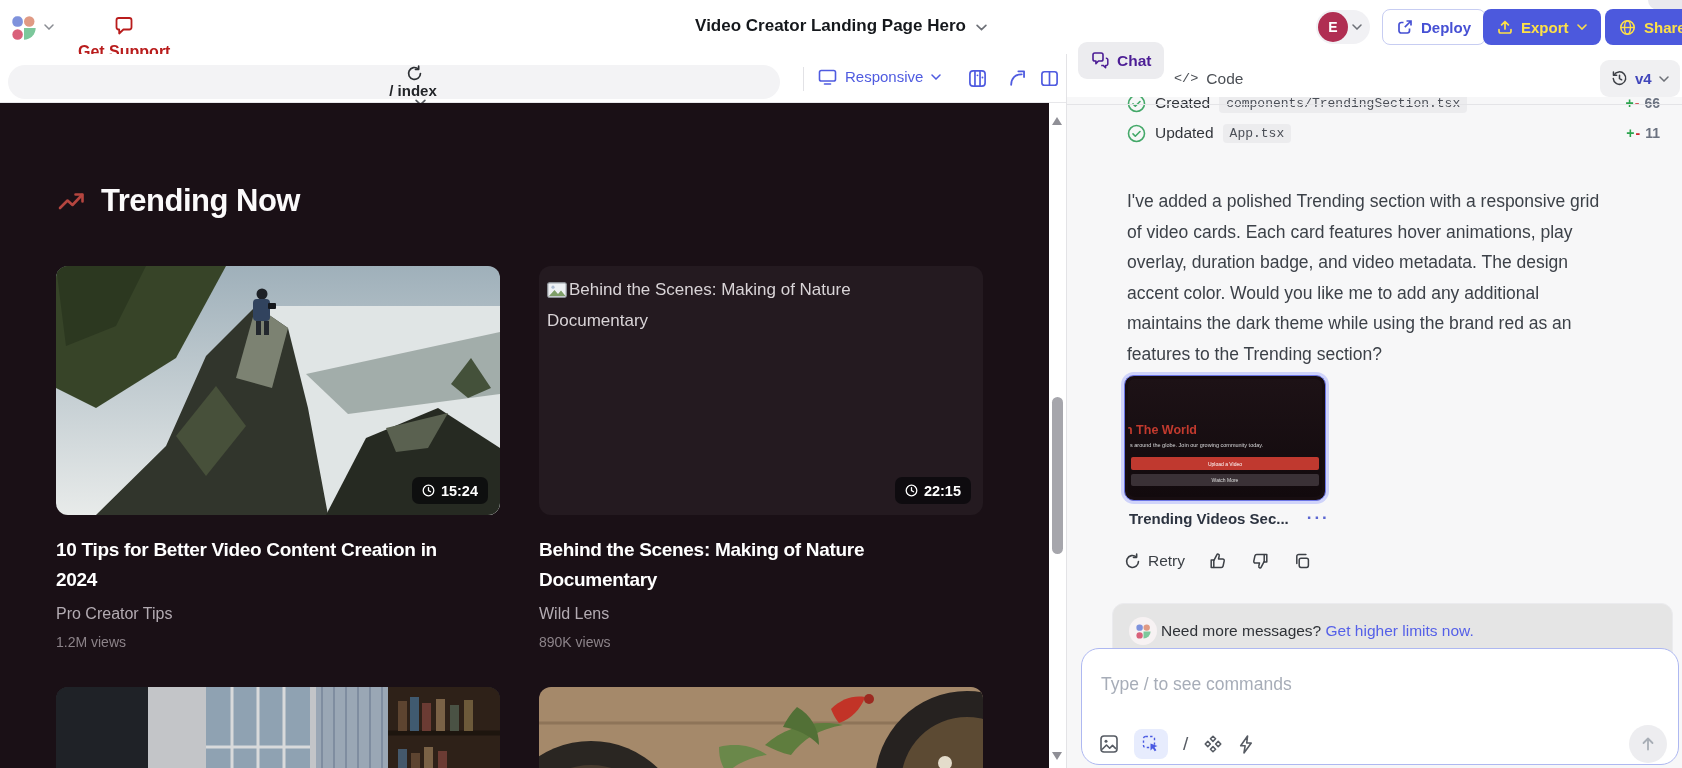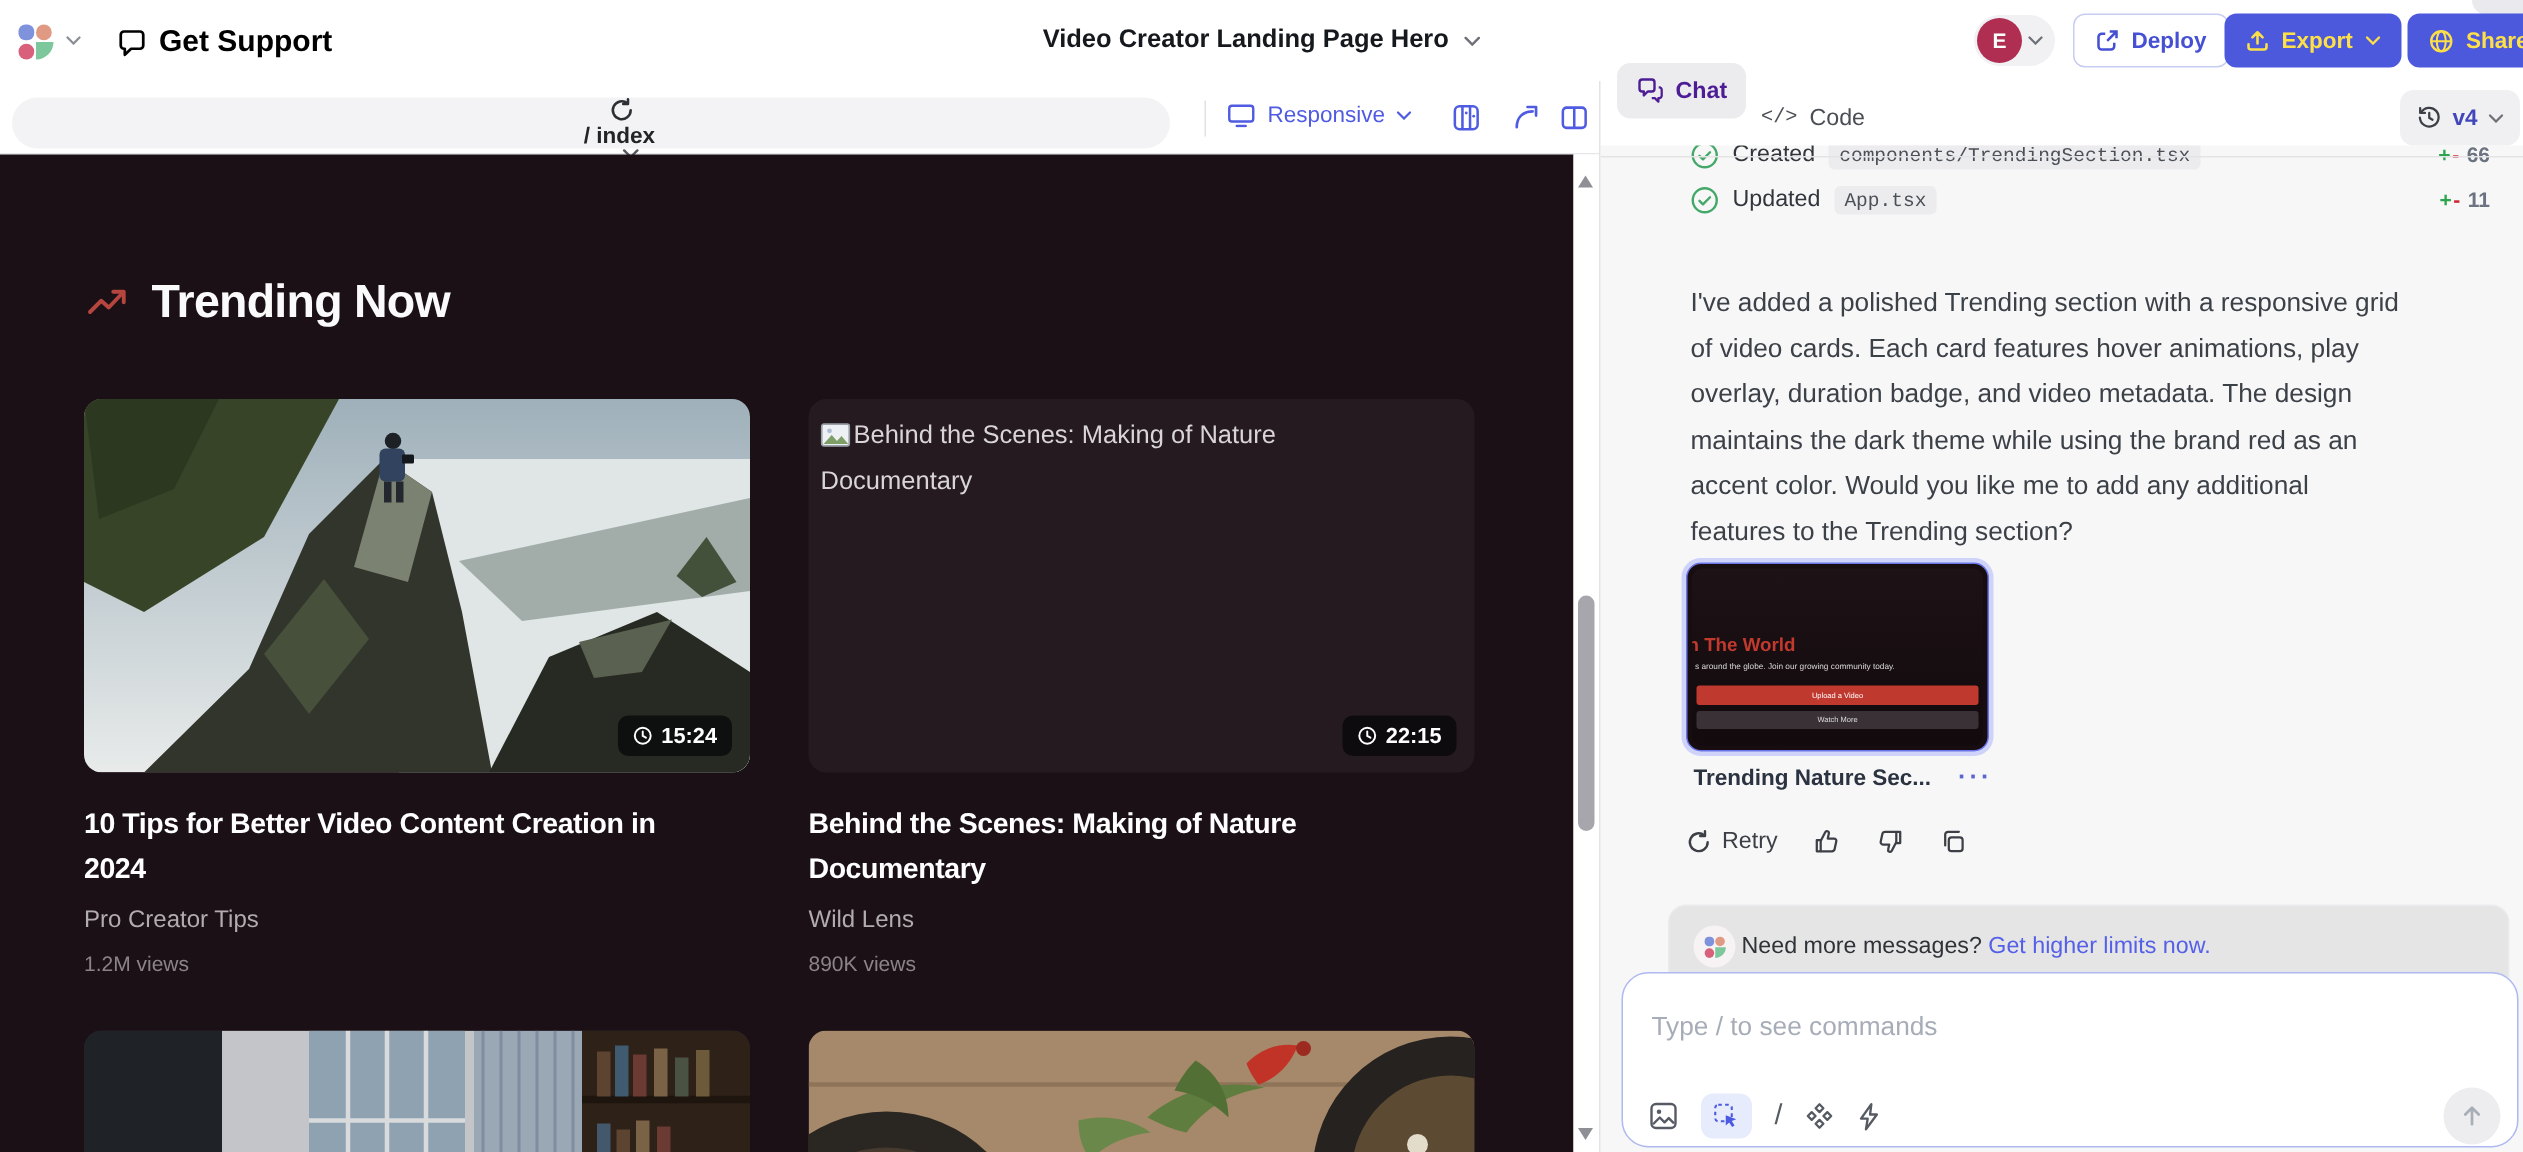--- a/index.html
+++ b/index.html
@@ -7,21 +7,21 @@
   .app { position:relative; width:1682px; height:768px; background:#fff; overflow:hidden;
          font-family:"Liberation Sans", sans-serif; color:#1f2328; }
   .abs { position:absolute; }
   svg { display:block; }
 
   
   .topbar { position:absolute; inset:0 0 auto 0; height:54px; background:#fff; }
   .corner-peek { position:absolute; top:0; left:1648px; width:60px; height:10px; background:#e9e9ee; border-radius:0 0 10px 10px; }
   .logo { left:10px; top:14px; }
   .logo-chev { left:44px; top:24px; color:#8a8d93; }
-  .support { left:78px; top:17px; display:flex; align-items:center; gap:8px; color:#000000; font-size:20px; font-weight:600; cursor:pointer; }
+  .support { left:78px; top:17px; display:flex; align-items:center; gap:8px; color:#b91c1c; font-size:16px; font-weight:600; cursor:pointer;flex-direction:column; }
   .proj-title { left:0; right:0; top:16px; text-align:center; font-size:17px; font-weight:700; color:#15181c; }
   .proj-title .chev { display:inline-block; margin-left:10px; color:#6d7077; }
   .avatar-pill { left:1316px; top:10px; height:34px; background:#f1f1f4; border-radius:999px; display:flex; align-items:center; padding:2px 8px 2px 2px; gap:4px; cursor:pointer; }
   .avatar-circ { width:30px; height:30px; border-radius:50%; background:#b02e52; color:#fff; font-size:14px; font-weight:700; display:flex; align-items:center; justify-content:center; }
   .btn { height:36px; border-radius:8px; display:flex; align-items:center; gap:8px; font-size:15px; font-weight:600; padding:0 14px; cursor:pointer; }
   .btn-deploy { left:1382px; top:9px; background:#fff; border:1px solid #c7cdf2; color:#4650d4; }
   .btn-solid { background:#4c59dd; color:#fde047; border:none; }
   .btn-export { left:1483px; top:9px; }
   .btn-share  { left:1605px; top:9px; width:104px; }
 
@@ -431,35 +431,35 @@
           <span class="p">+</span>
           <span class="m">-</span>
           <span class="c">11</span>
         </span>
     </div>
 
     <div class="msg">
       <div>I've added a polished Trending section with a responsive grid</div>
       <div>of video cards. Each card features hover animations, play</div>
       <div>overlay, duration badge, and video metadata. The design</div>
+      <div>accent color. Would you like me to add any additional</div>
       <div>maintains the dark theme while using the brand red as an</div>
-      <div>accent color. Would you like me to add any additional</div>
       <div>features to the Trending section?</div>
     </div>
 
     <div class="attach">
       <div class="mini">
         <div class="mini-head">h The World</div>
         <div class="mini-sub">s around the globe. Join our growing community today.</div>
         <div class="mini-btn1">Upload a Video</div>
         <div class="mini-btn2">Watch More</div>
       </div>
     </div>
     <div class="attach-meta">
-      <span class="attach-label">Trending Nature Sec...</span>
+      <span class="attach-label">Trending Videos Sec...</span>
       <span class="attach-dots">···</span>
     </div>
 
     <div class="retry-row">
       <span class="retry-btn">
         <svg width="17" height="17" viewBox="0 0 18 18">
             <path d="M15.3 9A6.3 6.3 0 1 1 13 4.1" fill="none" stroke="currentColor" stroke-width="1.7" stroke-linecap="round"></path>
             <path d="M13.4 1.2v3.4h-3.4" fill="none" stroke="currentColor" stroke-width="1.7" stroke-linecap="round" stroke-linejoin="round"></path>
           </svg>
         <span>Retry</span>

